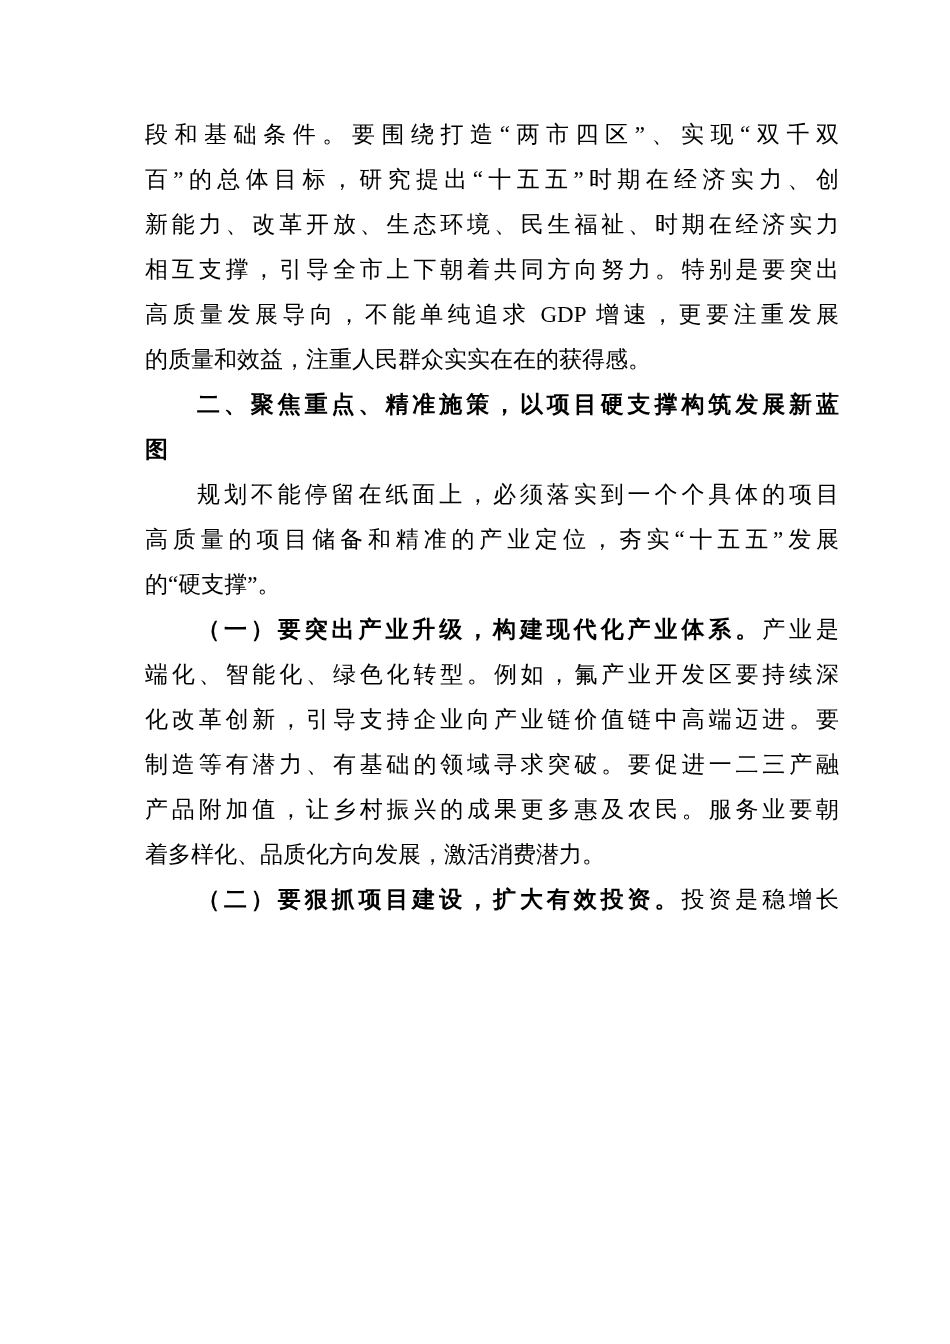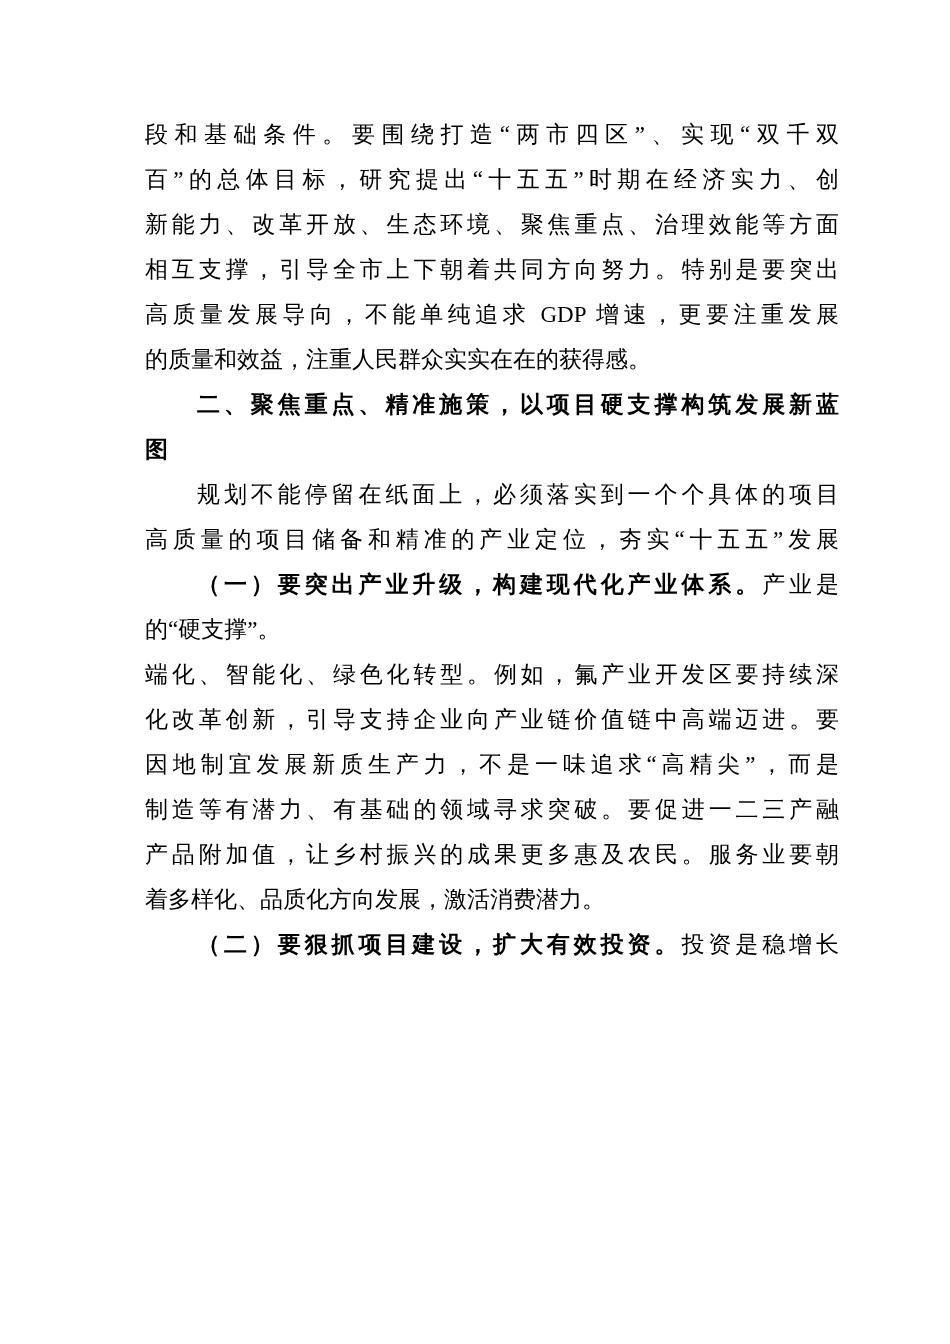--- a/index.html
+++ b/index.html
@@ -44,36 +44,35 @@
   }
 </style>
 </head>
 <body>
 
 <div class="page">
   <div class="textblock">
 
     <div class="line"><span class="t-body">段和基础条件。要围绕打造“两市四区”、实现“双千双</span></div>
     <div class="line"><span class="t-body">百”的总体目标，研究提出“十五五”时期在经济实力、创</span></div>
-    <div class="line"><span class="t-body">新能力、改革开放、生态环境、聚焦重点、治理效能等方面</span></div>
+    <div class="line"><span class="t-body">新能力、改革开放、生态环境、民生福祉、时期在经济实力</span></div>
     <div class="line"><span class="t-body">相互支撑，引导全市上下朝着共同方向努力。特别是要突出</span></div>
     <div class="line"><span class="t-body">高质量发展导向，不能单纯追求 GDP 增速，更要注重发展</span></div>
     <div class="line nojust"><span class="t-body">的质量和效益，注重人民群众实实在在的获得感。</span></div>
 
     <div class="line indent"><span class="t-heading">二、聚焦重点、精准施策，以项目硬支撑构筑发展新蓝</span></div>
     <div class="line nojust"><span class="t-heading">图</span></div>
 
     <div class="line indent"><span class="t-body">规划不能停留在纸面上，必须落实到一个个具体的项目</span></div>
     <div class="line"><span class="t-body">高质量的项目储备和精准的产业定位，夯实“十五五”发展</span></div>
+    <div class="line nojust"><span class="t-body">的“硬支撑”。</span></div>
+
     <div class="line indent"><span class="t-lead">（一）要突出产业升级，构建现代化产业体系。</span><span class="t-body">产业是</span></div>
-
-    <div class="line nojust"><span class="t-body">的“硬支撑”。</span></div>
     <div class="line"><span class="t-body">端化、智能化、绿色化转型。例如，氟产业开发区要持续深</span></div>
     <div class="line"><span class="t-body">化改革创新，引导支持企业向产业链价值链中高端迈进。要</span></div>
-    <div class="line"><span class="t-body">因地制宜发展新质生产力，不是一味追求“高精尖”，而是</span></div>
     <div class="line"><span class="t-body">制造等有潜力、有基础的领域寻求突破。要促进一二三产融</span></div>
     <div class="line"><span class="t-body">产品附加值，让乡村振兴的成果更多惠及农民。服务业要朝</span></div>
     <div class="line nojust"><span class="t-body">着多样化、品质化方向发展，激活消费潜力。</span></div>
 
     <div class="line indent"><span class="t-lead">（二）要狠抓项目建设，扩大有效投资。</span><span class="t-body">投资是稳增长</span></div>
 
   </div>
 </div>
 
 </body></html>

